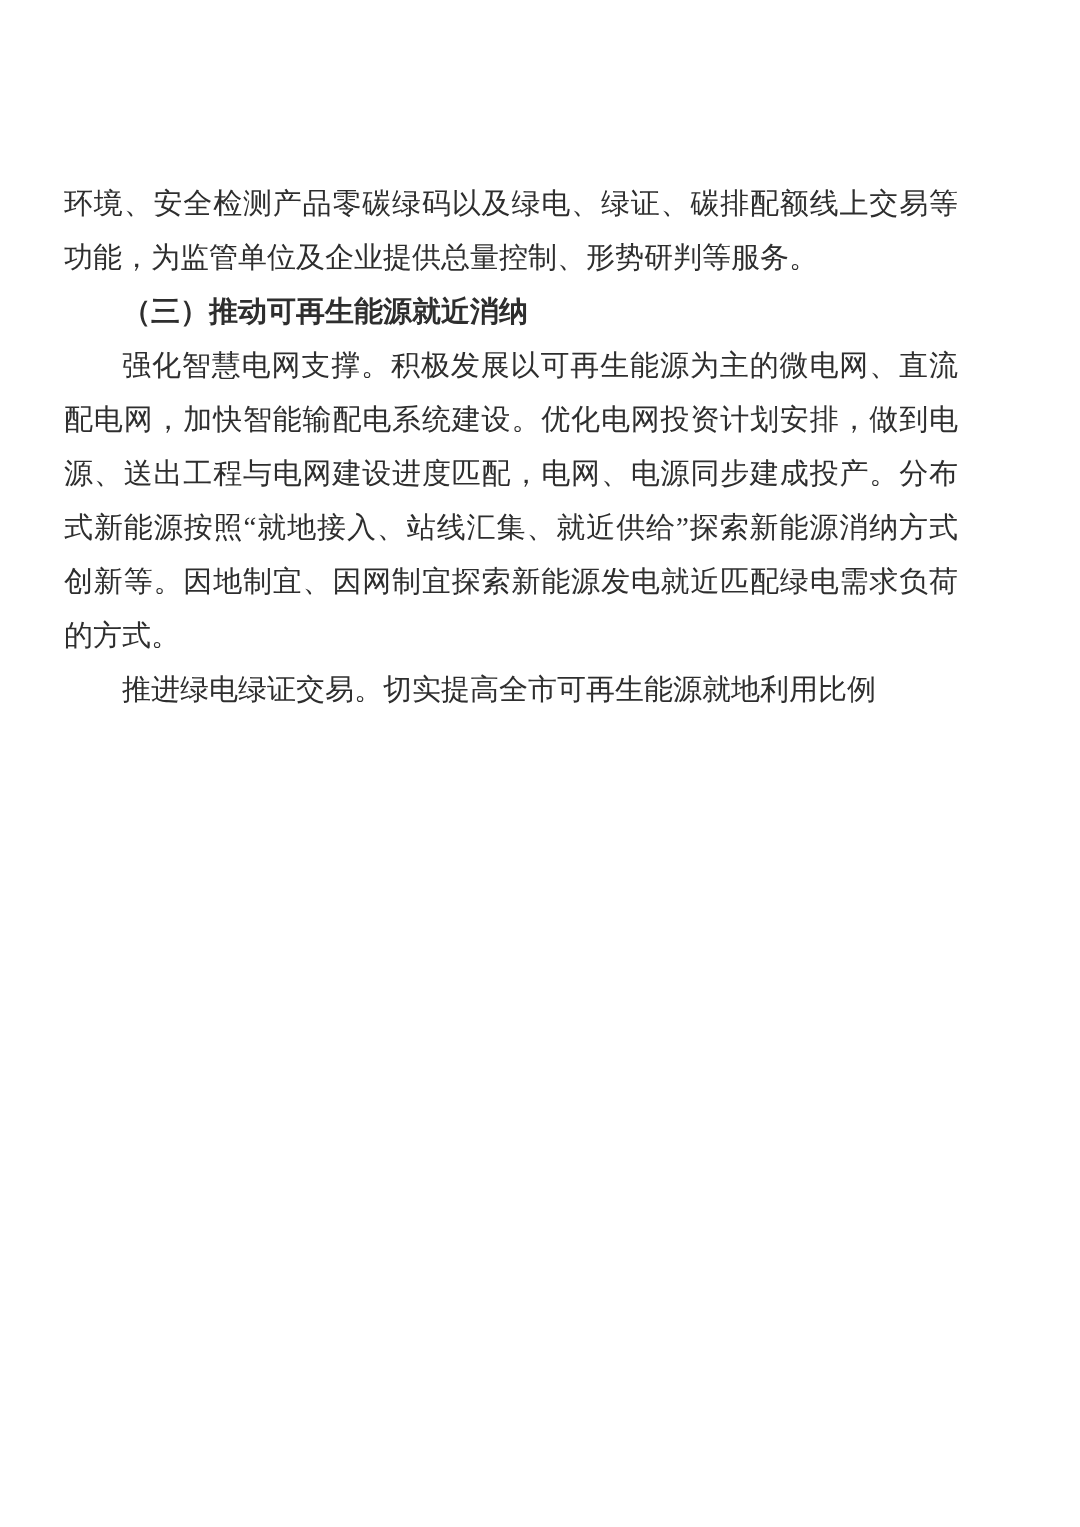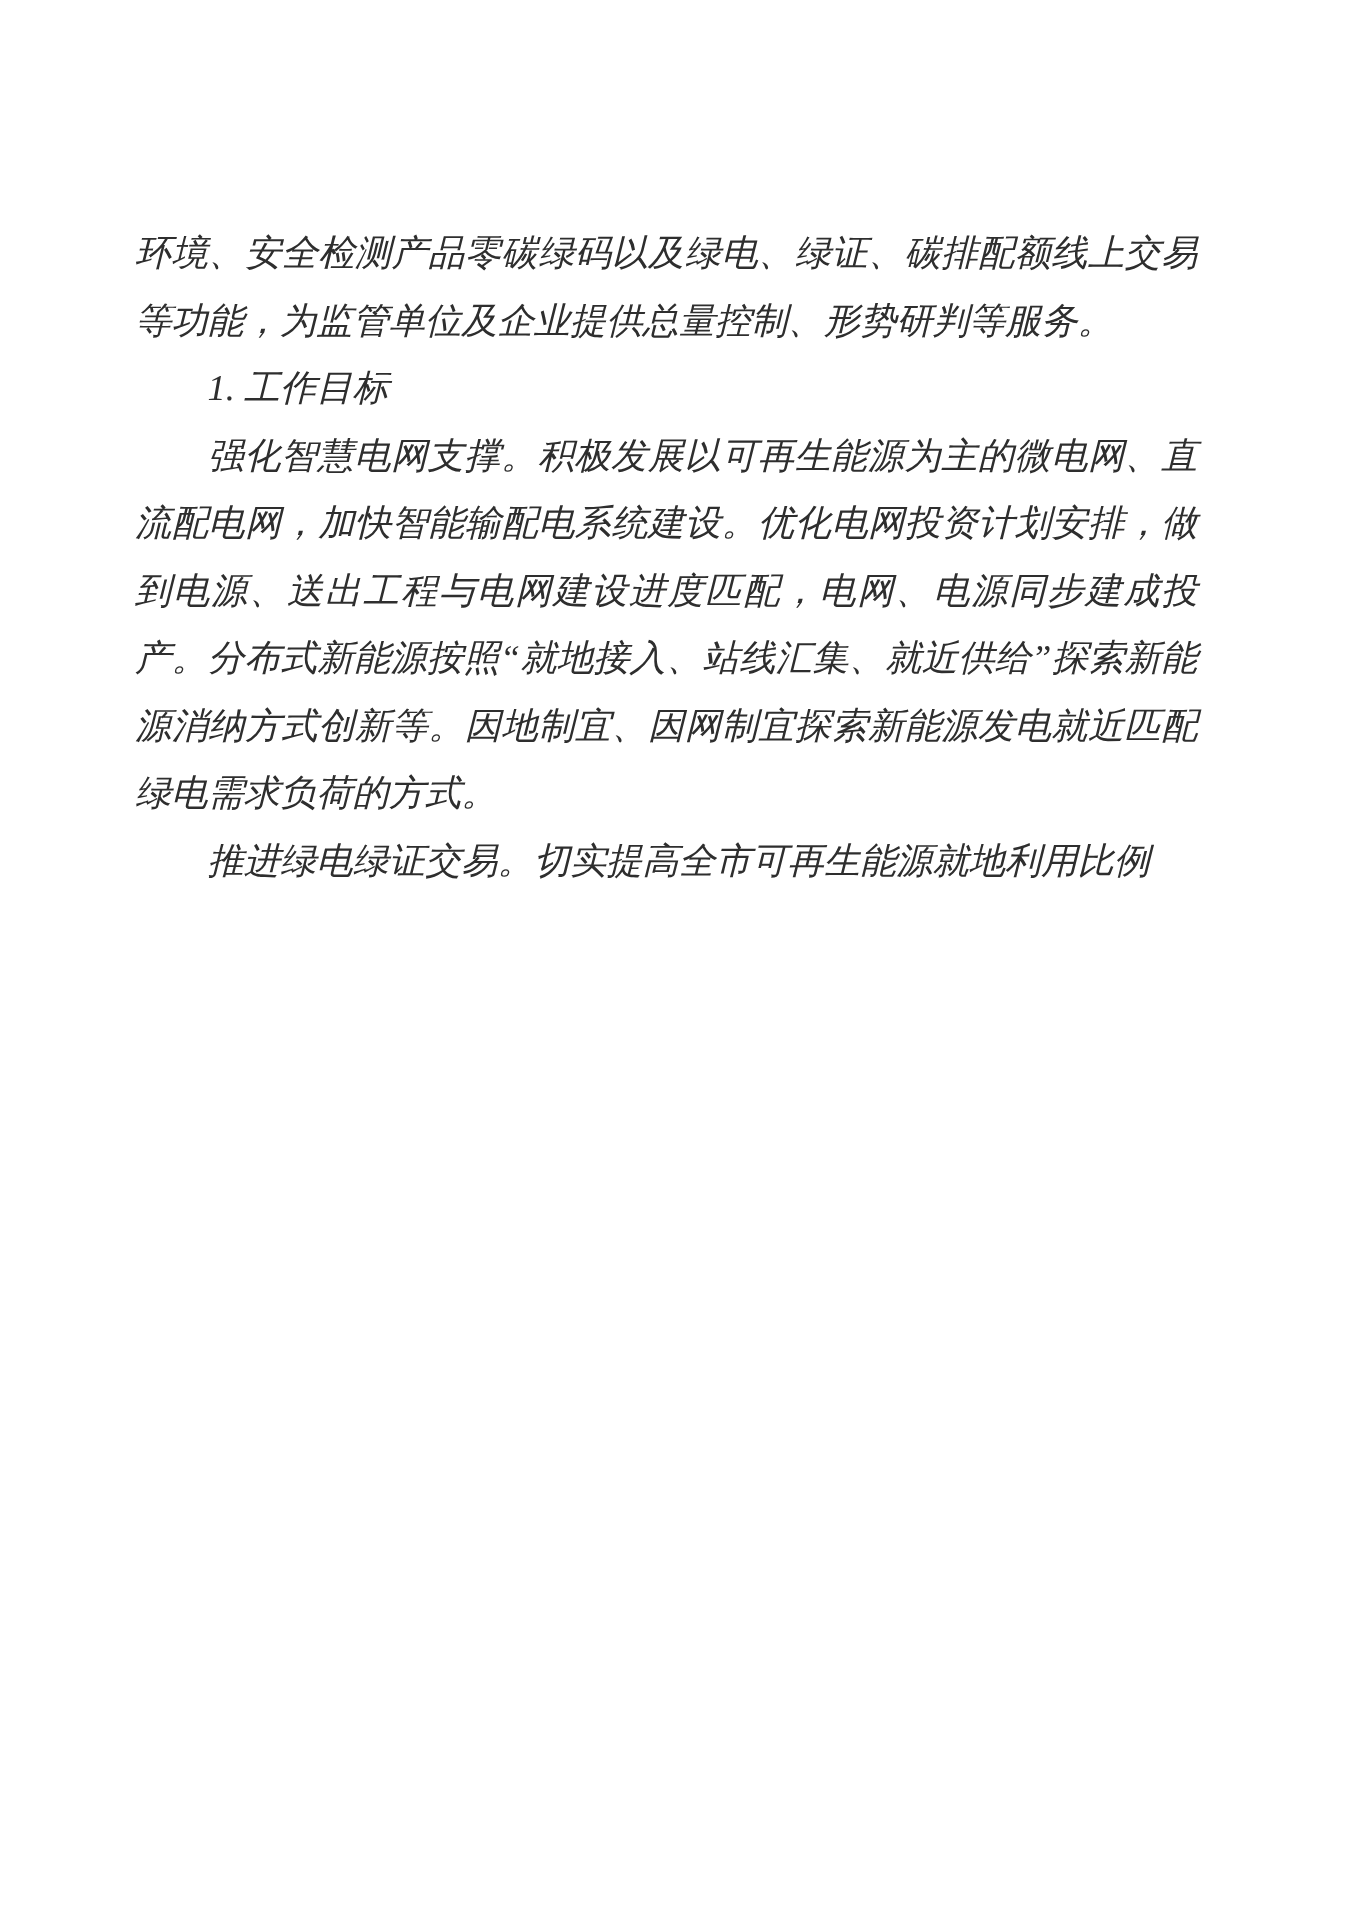--- a/index.html
+++ b/index.html
@@ -8,22 +8,21 @@
     background: #ffffff;
   }
   .page {
     position: relative;
     width: 1080px;
     height: 1527px;
     margin: 0 auto;
     background: #ffffff;
     overflow: hidden;
     box-sizing: border-box;
-    padding: 176px 122px 0 108px;
-    font-style: italic;
+    padding: 176px 122px 0 64px;
   }
   .doc-body {
     font-family: "Liberation Serif", "DejaVu Serif", serif;
     font-size: 29px;
     line-height: 54px;
     color: #2e2e2e;
     text-align: justify;
   }
   .doc-body p {
     margin: 0;
@@ -35,17 +34,17 @@
   .doc-body p.bold {
     font-weight: bold;
   }
 </style>
 </head>
 <body>
 
 <div class="page" style="background: rgb(255, 255, 255);">
   <div class="doc-body" style="color: rgb(46, 46, 46);">
       <p class="">环境、安全检测产品零碳绿码以及绿电、绿证、碳排配额线上交易等功能，为监管单位及企业提供总量控制、形势研判等服务。</p>
-      <p class="indent">1. 工作目标</p>
+      <p class="indent bold">（三）推动可再生能源就近消纳</p>
       <p class="indent">强化智慧电网支撑。积极发展以可再生能源为主的微电网、直流配电网，加快智能输配电系统建设。优化电网投资计划安排，做到电源、送出工程与电网建设进度匹配，电网、电源同步建成投产。分布式新能源按照“就地接入、站线汇集、就近供给”探索新能源消纳方式创新等。因地制宜、因网制宜探索新能源发电就近匹配绿电需求负荷的方式。</p>
       <p class="indent">推进绿电绿证交易。切实提高全市可再生能源就地利用比例</p>
     </div>
 </div>
 
 </body></html>

